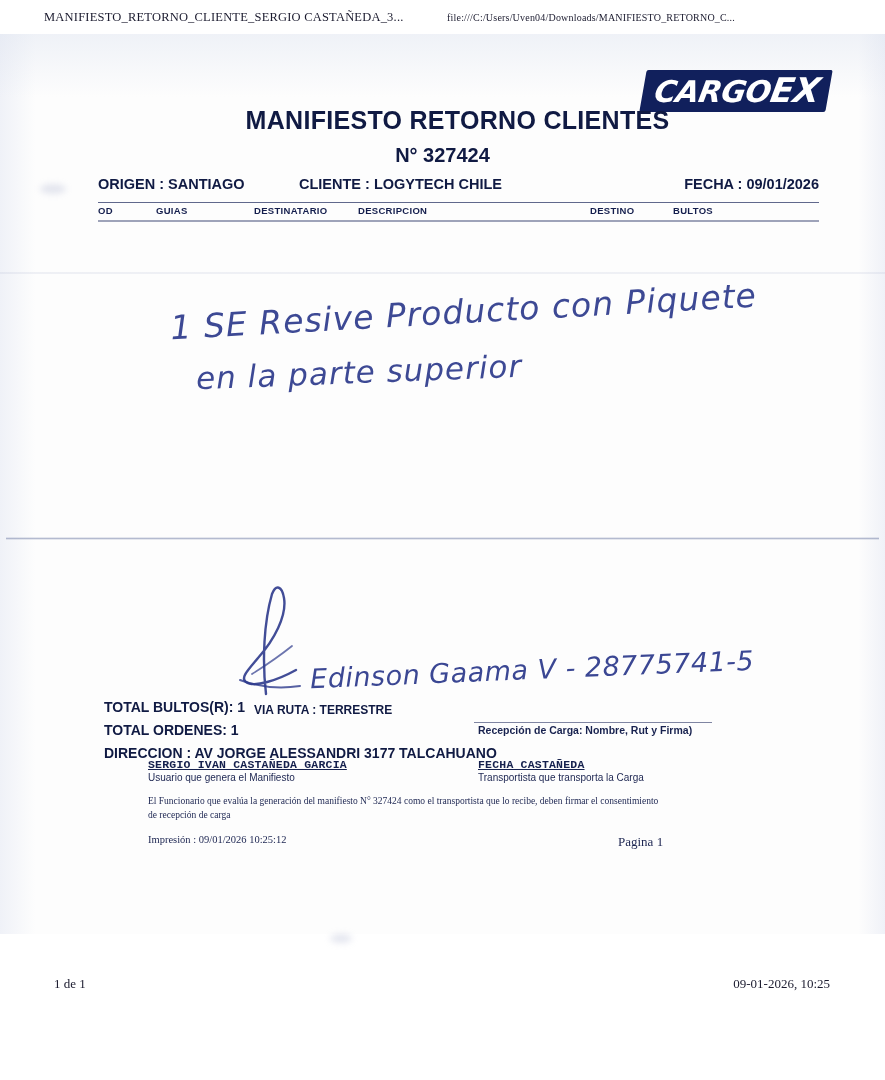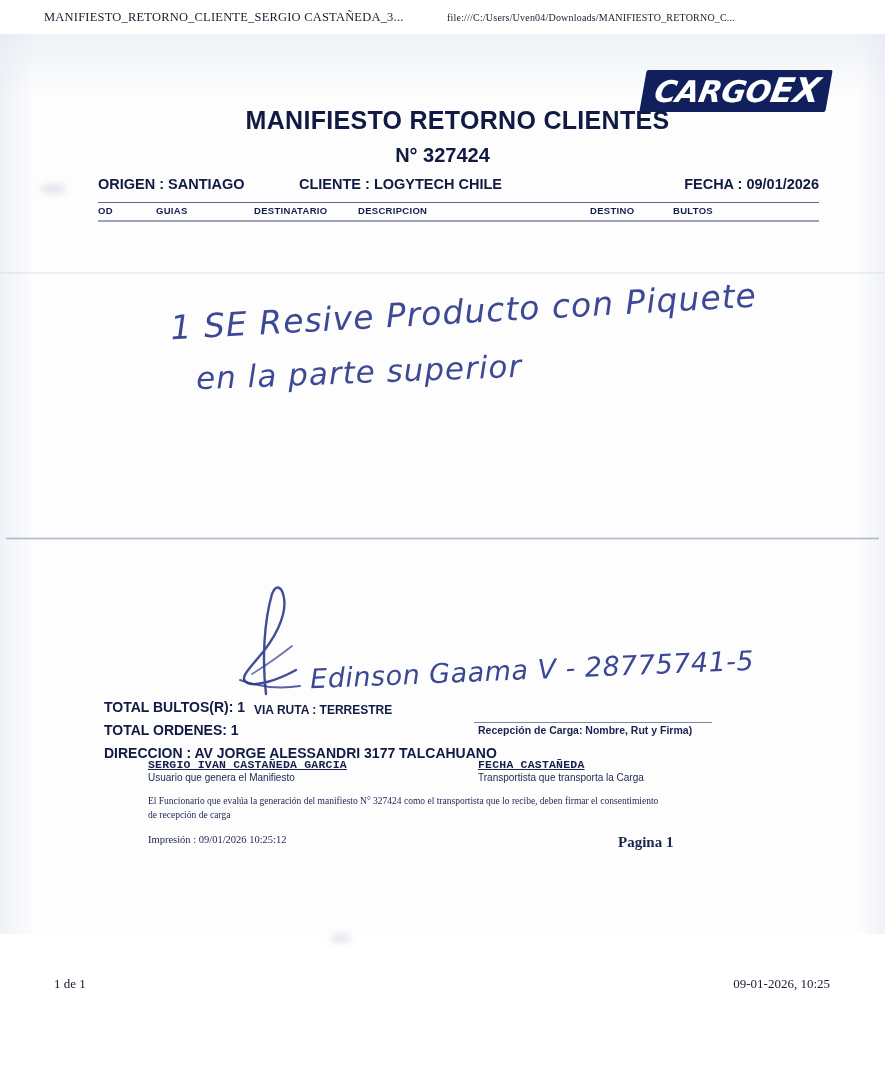--- a/index.html
+++ b/index.html
@@ -324,23 +324,22 @@
     top: 800px;
     font-family: "Liberation Serif", serif;
     font-size: 10.5px;
     color: #1b2450;
   }
   .pagina {
     position: absolute;
     left: 618px;
     top: 800px;
     font-family: "Liberation Serif", serif;
-    font-size: 15px;
+    font-size: 13px;
     color: #1b2450;
-    font-weight: bold;
   }
 
   .smudge {
     position: absolute;
     border-radius: 50%;
     background: rgba(150,160,195,0.25);
     filter: blur(3px);
   }
 </style>
 </head>

